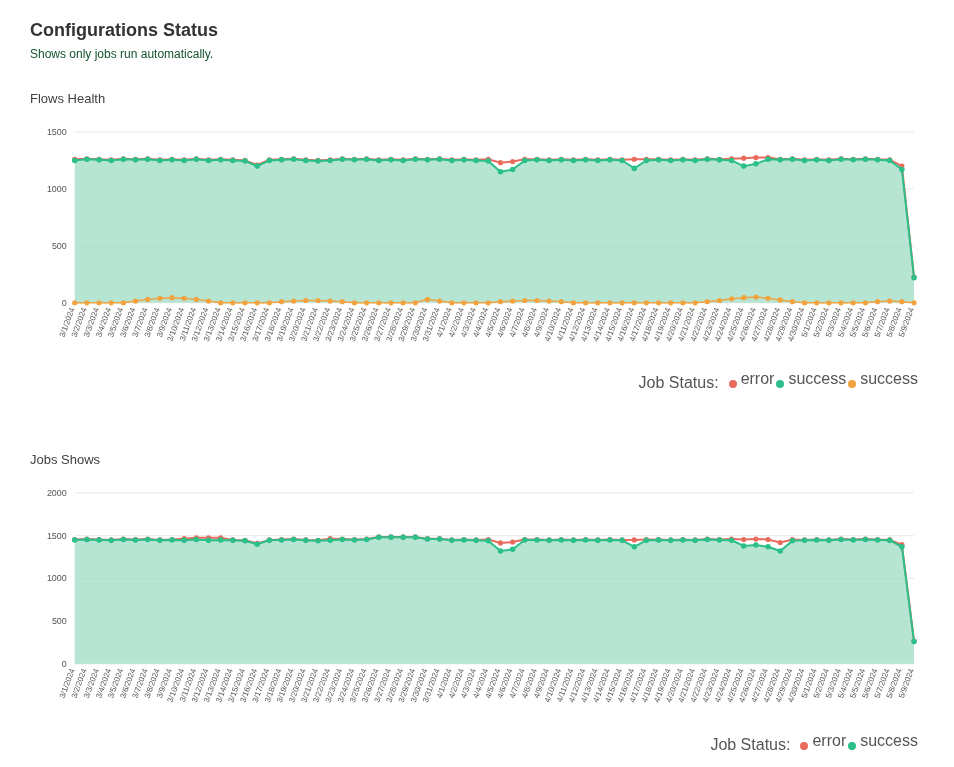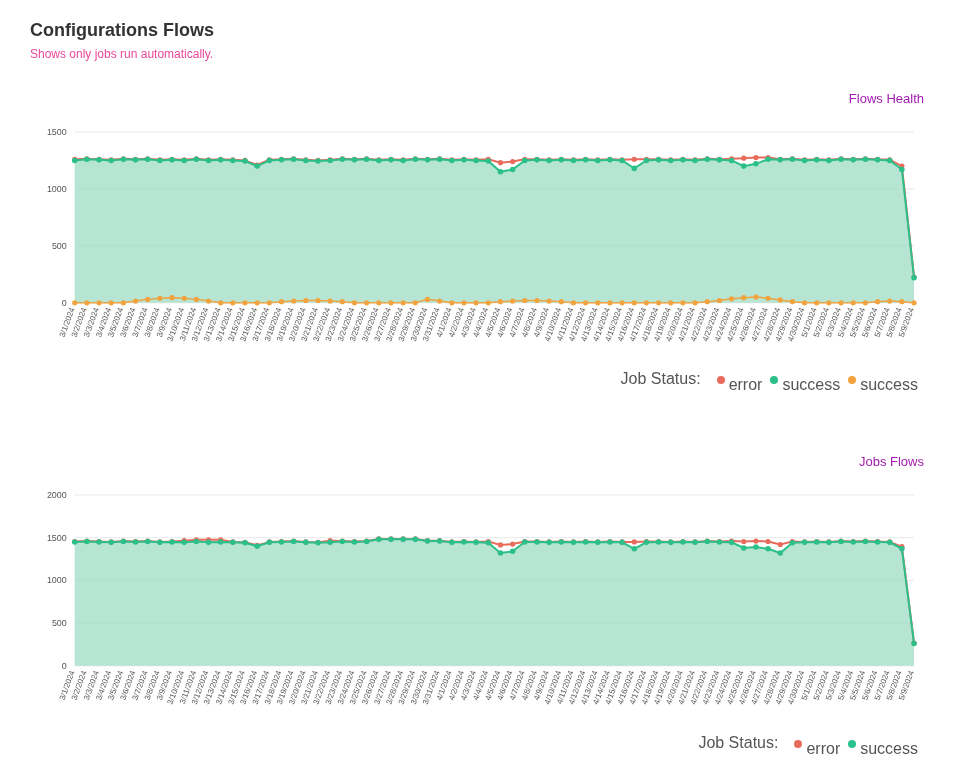--- a/index.html
+++ b/index.html
@@ -12,63 +12,63 @@
     width: 954px;
   }
   .page-title {
     font-size: 18px;
     font-weight: 600;
     color: #333;
     margin: 0 0 6px 0;
   }
   .page-subtitle {
     font-size: 12px;
-    color: #ec4899;
+    color: #14532d;
     margin: 0 0 30px 0;
   }
   .chart-block {
     margin-bottom: 60px;
   }
   .chart-title {
-    text-align: right;
+    text-align: left;
     font-size: 13px;
-    color: #a21caf;
+    color: #404040;
     margin-bottom: 18px;
   }
   .chart-canvas {
     display: block;
     width: 100%;
   }
   .legend {
     text-align: right;
     font-size: 16px;
     color: #555;
     margin-top: 8px;
     padding-right: 6px;
   }
   .legend-label {
     margin-right: 8px;
   }
   .legend-item {
     display: inline-flex;
-    align-items: flex-start;
-    margin-left: 8px;
+    align-items: flex-end;
+    margin-left: 2px;
   }
   .legend-dot {
     display: inline-block;
     width: 8px;
     height: 8px;
     border-radius: 50%;
     margin-right: 4px;
   }
 </style>
 </head>
 <body>
 
-<h1 class="page-title">Configurations Flows</h1>
+<h1 class="page-title">Configurations Status</h1>
 <p class="page-subtitle">Shows only jobs run automatically.</p>
 
 <div id="charts-root">
     <div class="chart-block">
       <div class="chart-title">Flows Health</div>
       <svg viewBox="0 0 900 240" class="chart-canvas">
         <line x1="45" x2="890" y1="180" y2="180" stroke="#e8e8e8" stroke-width="1"></line>
         <text x="37" y="183" text-anchor="end" font-size="9" fill="#555555">0</text>
         <line x1="45" x2="890" y1="122.66666666666667" y2="122.66666666666667" stroke="#e8e8e8" stroke-width="1"></line>
         <text x="37" y="125.66666666666667" text-anchor="end" font-size="9" fill="#555555">500</text>
@@ -366,21 +366,21 @@
           <span>error</span>
         </span><span class="legend-item">
           <span class="legend-dot" style="background: rgb(43, 191, 138);"></span>
           <span>success</span>
         </span><span class="legend-item">
           <span class="legend-dot" style="background: rgb(240, 163, 62);"></span>
           <span>success</span>
         </span></div>
     </div>
     <div class="chart-block">
-      <div class="chart-title">Jobs Flows</div>
+      <div class="chart-title">Jobs Shows</div>
       <svg viewBox="0 0 900 240" class="chart-canvas">
         <line x1="45" x2="890" y1="180" y2="180" stroke="#e8e8e8" stroke-width="1"></line>
         <text x="37" y="183" text-anchor="end" font-size="9" fill="#555555">0</text>
         <line x1="45" x2="890" y1="137" y2="137" stroke="#e8e8e8" stroke-width="1"></line>
         <text x="37" y="140" text-anchor="end" font-size="9" fill="#555555">500</text>
         <line x1="45" x2="890" y1="94" y2="94" stroke="#e8e8e8" stroke-width="1"></line>
         <text x="37" y="97" text-anchor="end" font-size="9" fill="#555555">1000</text>
         <line x1="45" x2="890" y1="51" y2="51" stroke="#e8e8e8" stroke-width="1"></line>
         <text x="37" y="54" text-anchor="end" font-size="9" fill="#555555">1500</text>
         <line x1="45" x2="890" y1="8" y2="8" stroke="#e8e8e8" stroke-width="1"></line>

